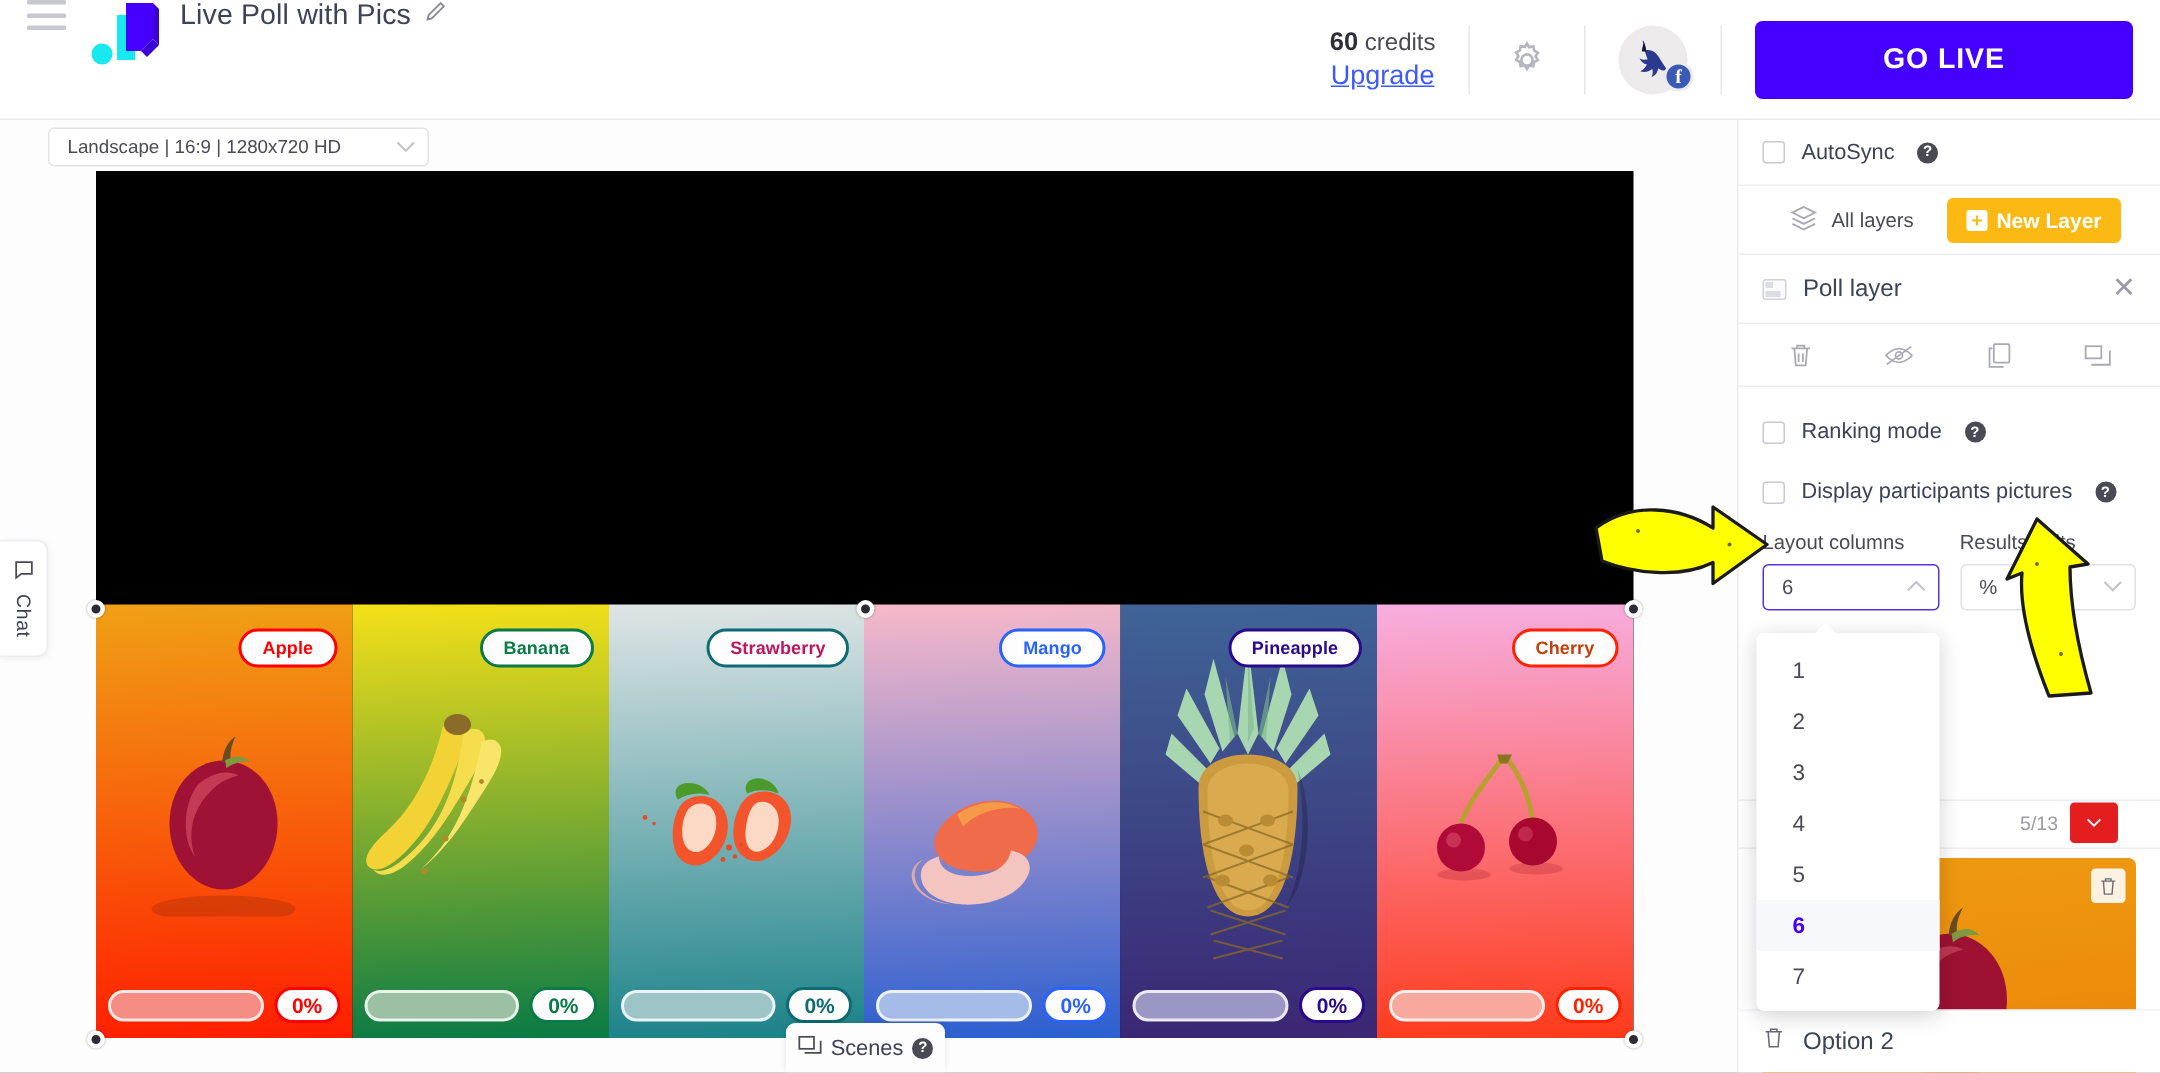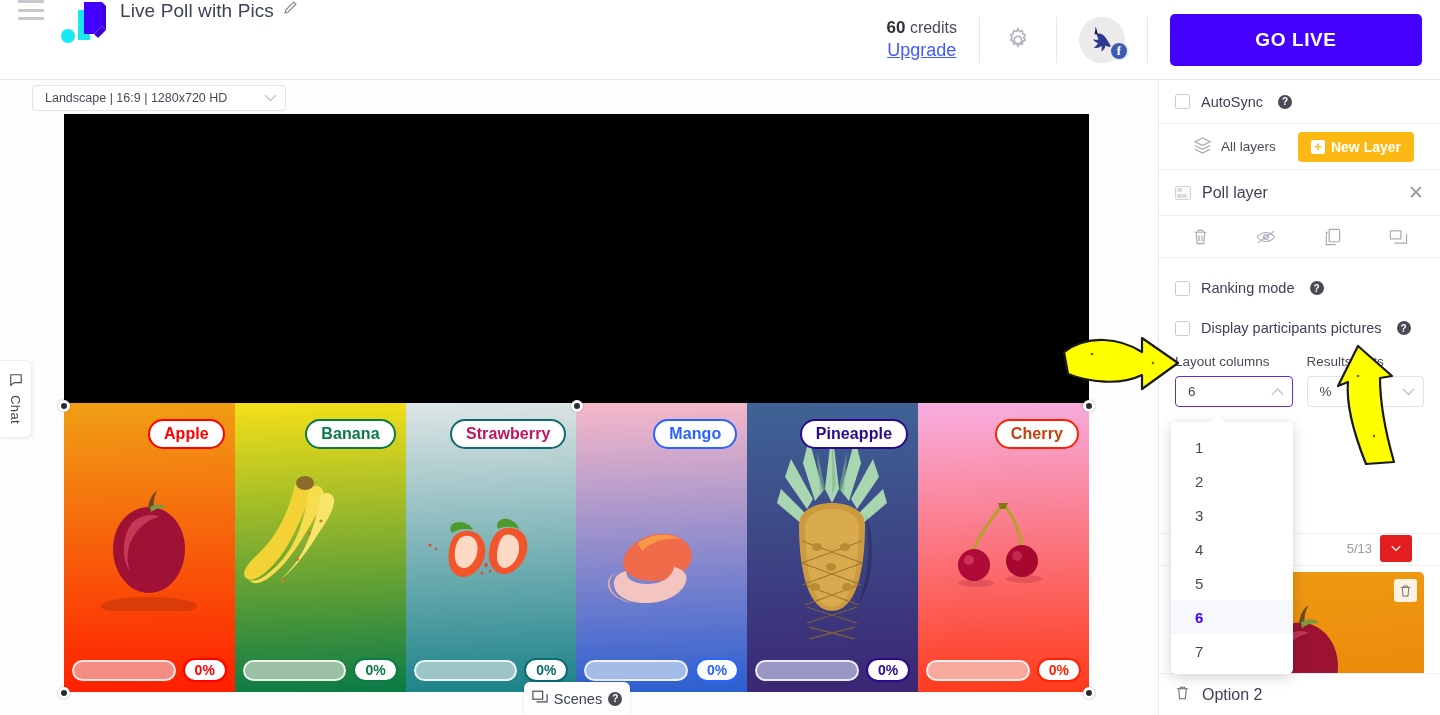--- a/index.html
+++ b/index.html
@@ -86,21 +86,21 @@
     position: absolute; left: 0; bottom: 0; width: 1025px; height: 289px;
     display: flex;
   }
   .poll-card {
     flex: 1; position: relative; overflow: hidden;
     display: flex; flex-direction: column; align-items: center;
   }
   .poll-label {
     position: absolute; top: 16px; right: 10px;
     background: #fdfdfd; border-radius: 20px; padding: 4px 14px;
-    font-size: 16px; font-weight: 700; letter-spacing: .1px;
+    font-size: 12px; font-weight: 700; letter-spacing: .1px;
     border: 2px solid; white-space: nowrap;
   }
   .poll-bottom {
     position: absolute; bottom: 10px; left: 8px; right: 8px;
     display: flex; align-items: center; gap: 7px;
   }
   .poll-bar {
     flex: 1; height: 21px; border-radius: 11px;
     background: rgba(255,255,255,.45); border: 2px solid rgba(255,255,255,.8);
   }

